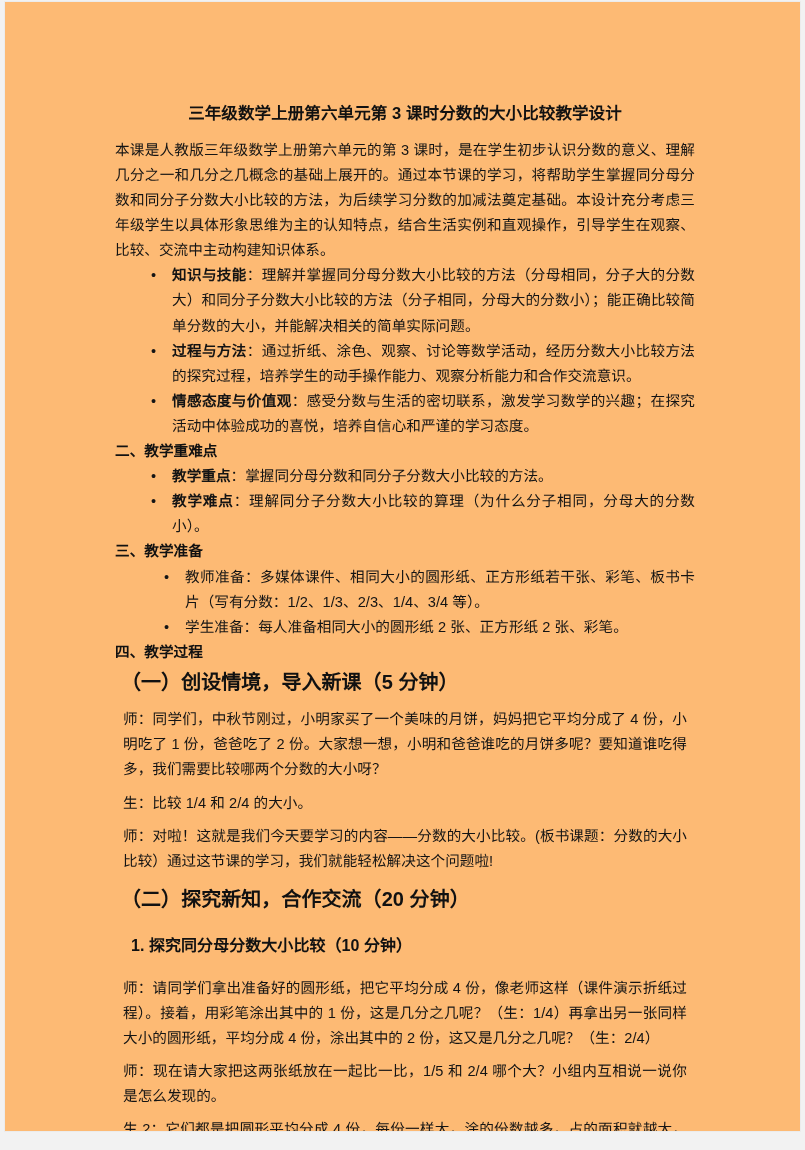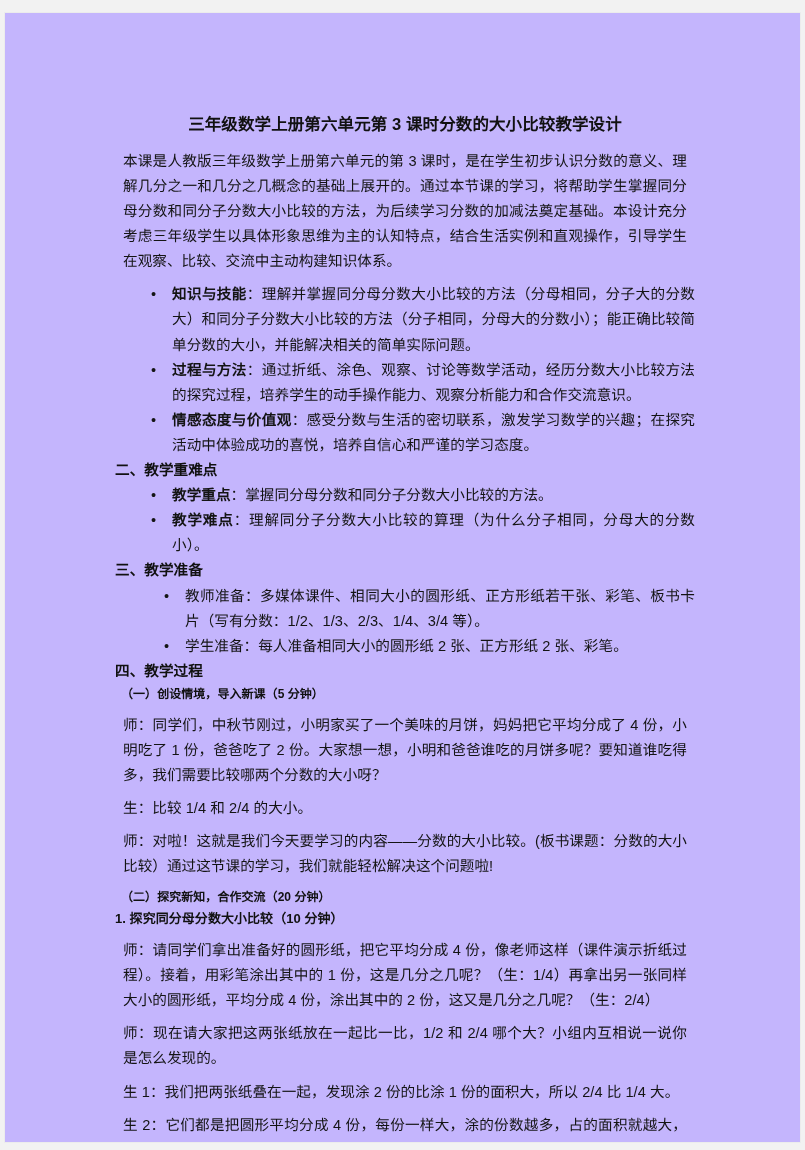--- a/index.html
+++ b/index.html
@@ -10,24 +10,24 @@
   }
   body {
     width: 805px;
     height: 1150px;
     overflow: hidden;
     font-family: "Liberation Sans", "DejaVu Sans", sans-serif;
   }
   .page {
     position: absolute;
     left: 4px;
-    top: 12px;
+    top: 1px;
     width: 797px;
     height: 1131px;
-    background: #c4b5fd;
+    background: #fdba74;
     border: 1px solid #ececec;
     box-sizing: border-box;
     overflow: hidden;
   }
   .content {
     position: absolute;
     left: 110px;
     top: 100px;
     width: 580px;
   }
@@ -39,21 +39,21 @@
     color: #111111;
     letter-spacing: 0.1px;
     margin: 0 0 12px 0;
     line-height: 1.45;
   }
 
   p.body-text {
     font-size: 14.6px;
     line-height: 1.72;
     color: #141414;
-    margin: 8px;
+    margin: 0;
     text-align: justify;
     text-justify: inter-ideograph;
     letter-spacing: 0.05px;
   }
 
   h2.section-head {
     font-size: 14.6px;
     font-weight: bold;
     color: #111111;
     margin: 0;
@@ -89,33 +89,33 @@
     font-weight: bold;
   }
   ul.bullets > li.sub-indent {
     padding-left: 70px;
   }
   ul.bullets > li.sub-indent .dot {
     left: 49px;
   }
 
   .proc-head {
-    font-size: 12px;
+    font-size: 20px;
     font-weight: bold;
     color: #111111;
     margin: 0;
     line-height: 1.72;
     padding-left: 6px;
     letter-spacing: 0.05px;
   }
   .proc-subhead {
-    font-size: 13px;
+    font-size: 16px;
     font-weight: bold;
     color: #111111;
-    margin: 0;
+    margin: 16px;
     line-height: 1.72;
     letter-spacing: 0.05px;
   }
   p.dialog {
     font-size: 14.6px;
     line-height: 1.72;
     color: #141414;
     margin: 8px;
     text-align: justify;
     text-justify: inter-ideograph;
@@ -170,18 +170,17 @@
     <h2 class="section-head">四、教学过程</h2>
 
     <div class="proc-head">（一）创设情境，导入新课（5 分钟）</div>
     <p class="dialog">师：同学们，中秋节刚过，小明家买了一个美味的月饼，妈妈把它平均分成了 4 份，小明吃了 1 份，爸爸吃了 2 份。大家想一想，小明和爸爸谁吃的月饼多呢？要知道谁吃得多，我们需要比较哪两个分数的大小呀？</p>
     <p class="dialog">生：比较 1/4 和 2/4 的大小。</p>
     <p class="dialog">师：对啦！这就是我们今天要学习的内容——分数的大小比较。(板书课题：分数的大小比较）通过这节课的学习，我们就能轻松解决这个问题啦!</p>
 
     <div class="proc-head">（二）探究新知，合作交流（20 分钟）</div>
     <div class="proc-subhead">1. 探究同分母分数大小比较（10 分钟）</div>
     <p class="dialog">师：请同学们拿出准备好的圆形纸，把它平均分成 4 份，像老师这样（课件演示折纸过程）。接着，用彩笔涂出其中的 1 份，这是几分之几呢？（生：1/4）再拿出另一张同样大小的圆形纸，平均分成 4 份，涂出其中的 2 份，这又是几分之几呢？（生：2/4）</p>
-    <p class="dialog">师：现在请大家把这两张纸放在一起比一比，1/2 和 2/4 哪个大？小组内互相说一说你是怎么发现的。</p>
-    <p class="dialog">生 1：我们把两张纸叠在一起，发现涂 2 份的比涂 1 份的面积大，所以 2/4 比 1/4 大。</p>
+    <p class="dialog">师：现在请大家把这两张纸放在一起比一比，1/5 和 2/4 哪个大？小组内互相说一说你是怎么发现的。</p>
     <p class="dialog">生 2：它们都是把圆形平均分成 4 份，每份一样大，涂的份数越多，占的面积就越大，所以 2/4 &gt; 1/4。</p>
 
   </div>
 </div>
 
 </body></html>

